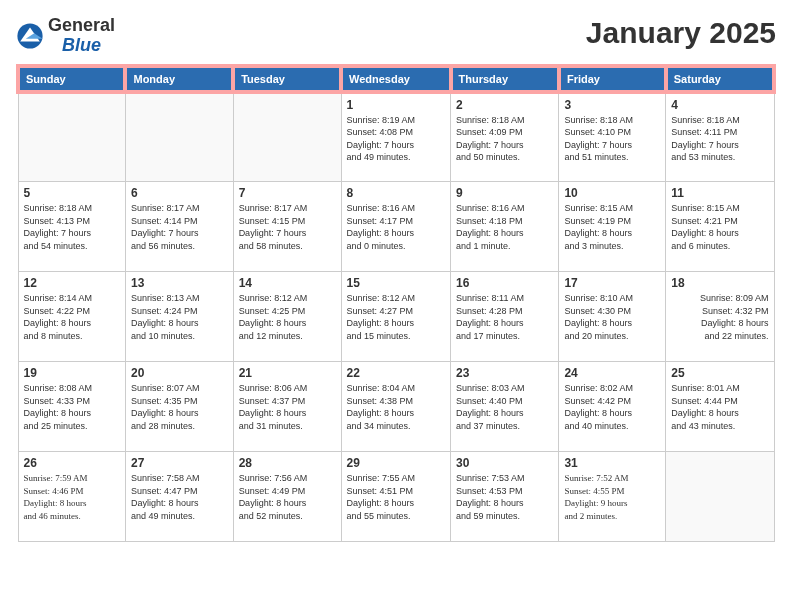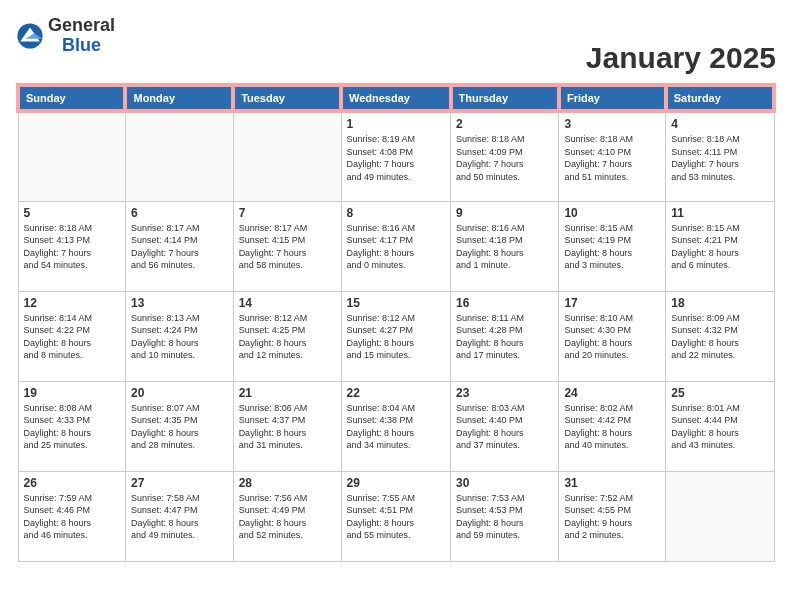--- a/index.html
+++ b/index.html
@@ -28,29 +28,29 @@
     }
     .logo-general {
       font-size: 18px;
       font-weight: bold;
       color: #333;
     }
     .logo-blue {
       font-size: 18px;
       font-weight: bold;
       color: #1a5fa8;
+      font-style: italic;
     }
     .logo-icon {
       width: 28px;
       height: 28px;
       margin-right: 4px;
     }
     .title-block {
       text-align: right;
-      margin-top: 25px;
     }
     .month-title {
       font-size: 30px;
       font-weight: bold;
       color: #333;
     }
     .location-title {
       font-size: 14px;
       color: #555;
     }
@@ -246,21 +246,21 @@
         </td>
         <td>
           <div class="day-number">17</div>
           <div class="day-info" style="white-space: pre-line;">Sunrise: 8:10 AM
 Sunset: 4:30 PM
 Daylight: 8 hours
 and 20 minutes.</div>
         </td>
         <td>
           <div class="day-number">18</div>
-          <div class="day-info" style="white-space: pre-line;">Sunrise: 8:09 AM
+          <div class="day-info" style="white-space: pre-line; text-align: right;">Sunrise: 8:09 AM
 Sunset: 4:32 PM
 Daylight: 8 hours
 and 22 minutes.</div>
         </td>
       </tr>
       <tr>
         <td>
           <div class="day-number">19</div>
           <div class="day-info" style="white-space: pre-line;">Sunrise: 8:08 AM
 Sunset: 4:33 PM
@@ -306,21 +306,21 @@
           <div class="day-number">25</div>
           <div class="day-info" style="white-space: pre-line;">Sunrise: 8:01 AM
 Sunset: 4:44 PM
 Daylight: 8 hours
 and 43 minutes.</div>
         </td>
       </tr>
       <tr>
         <td>
           <div class="day-number">26</div>
-          <div class="day-info" style="white-space: pre-line;">Sunrise: 7:59 AM
+          <div class="day-info" style="white-space: pre-line; font-family: Liberation Serif, serif;">Sunrise: 7:59 AM
 Sunset: 4:46 PM
 Daylight: 8 hours
 and 46 minutes.</div>
         </td>
         <td>
           <div class="day-number">27</div>
           <div class="day-info" style="white-space: pre-line;">Sunrise: 7:58 AM
 Sunset: 4:47 PM
 Daylight: 8 hours
 and 49 minutes.</div>
@@ -341,21 +341,21 @@
         </td>
         <td>
           <div class="day-number">30</div>
           <div class="day-info" style="white-space: pre-line;">Sunrise: 7:53 AM
 Sunset: 4:53 PM
 Daylight: 8 hours
 and 59 minutes.</div>
         </td>
         <td>
           <div class="day-number">31</div>
-          <div class="day-info" style="white-space: pre-line;">Sunrise: 7:52 AM
+          <div class="day-info" style="white-space: pre-line; font-family: Liberation Serif, serif;">Sunrise: 7:52 AM
 Sunset: 4:55 PM
 Daylight: 9 hours
 and 2 minutes.</div>
         </td>
         <td class="empty"></td>
       </tr>
     </tbody>
 </table>
 
 </body></html>

